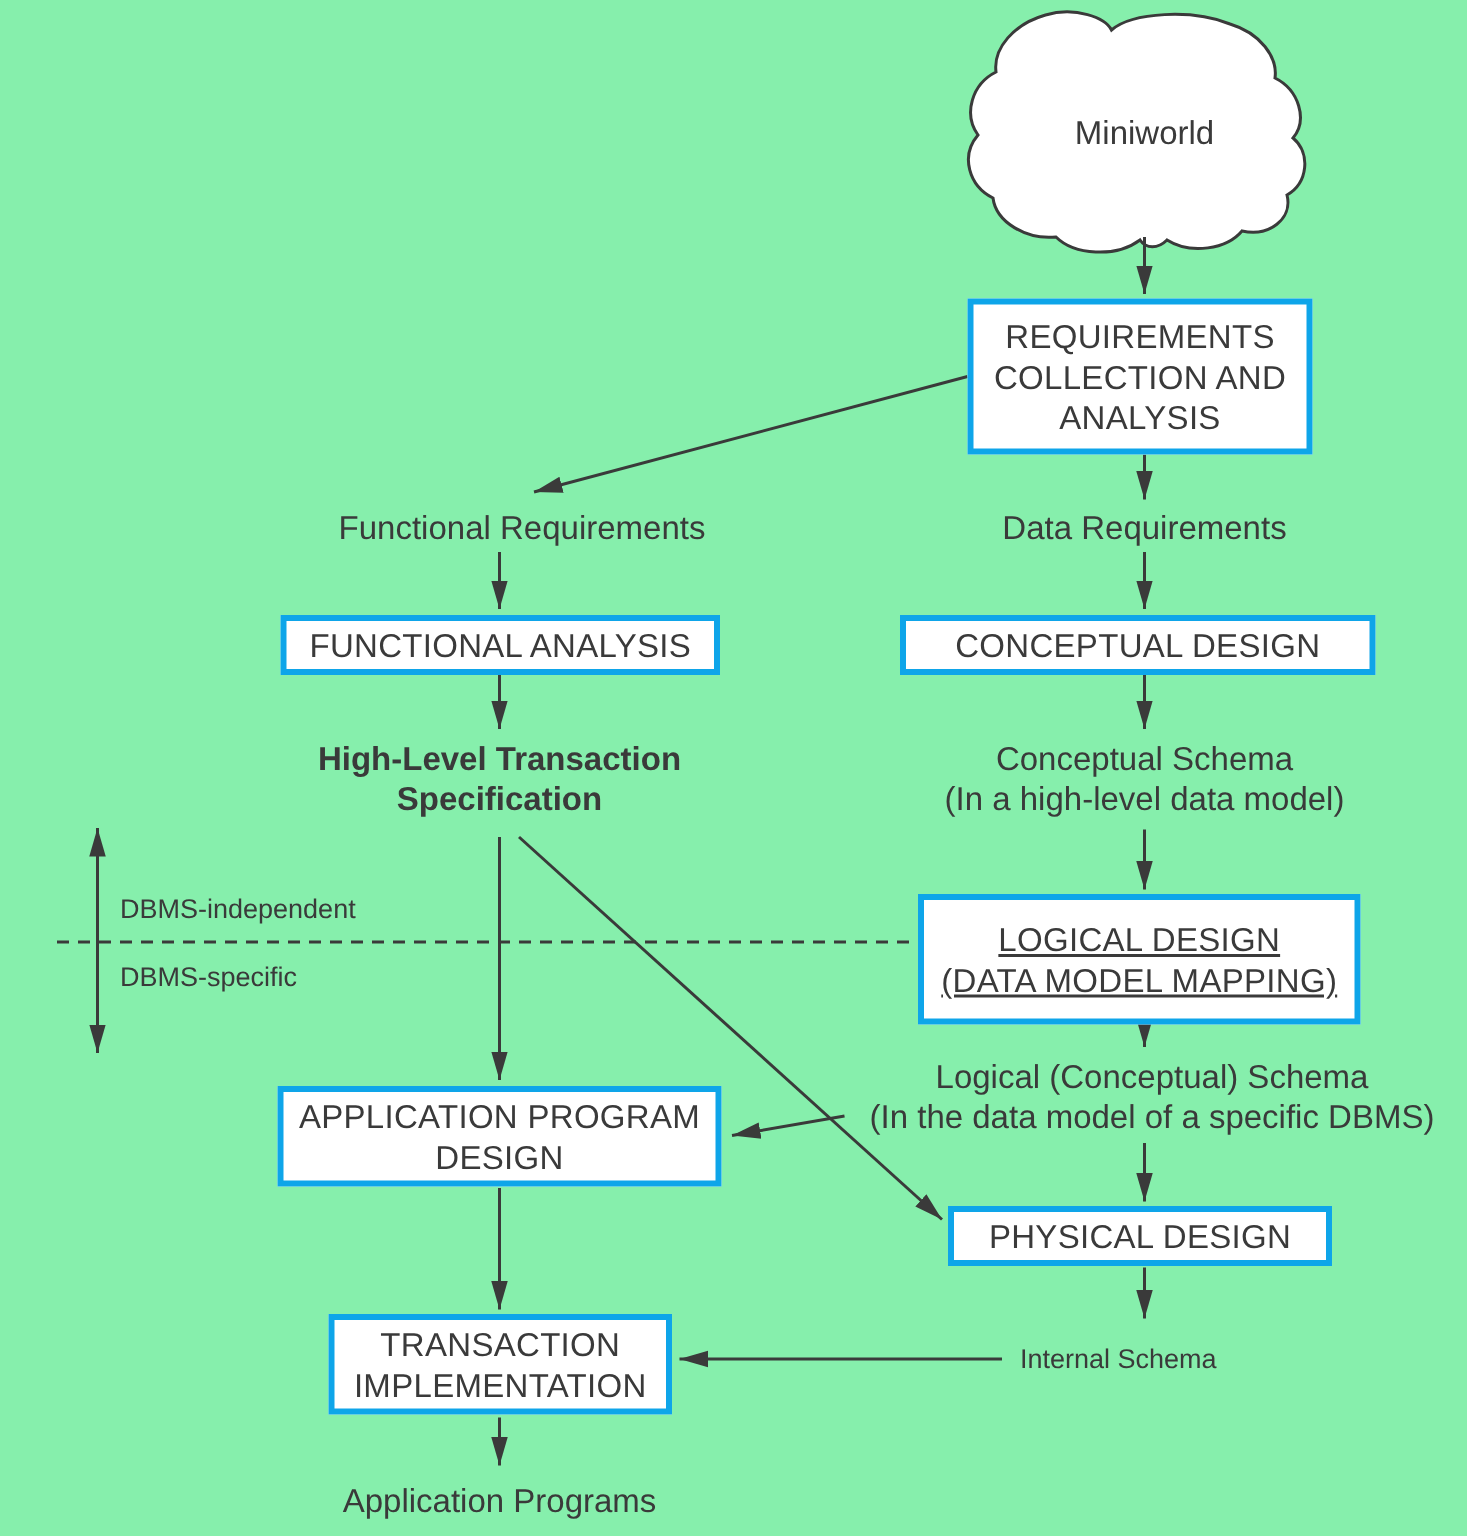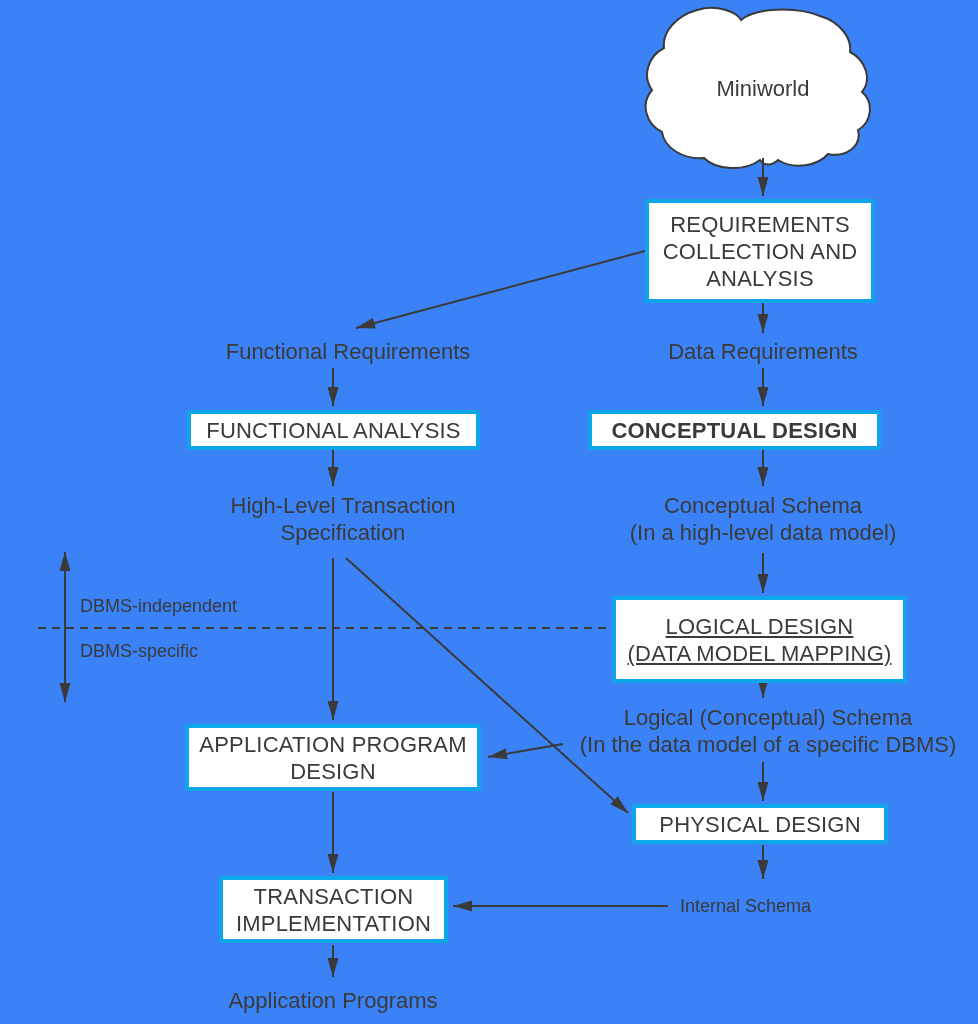--- a/index.html
+++ b/index.html
@@ -4,21 +4,21 @@
 <style>
   html, body {
     margin: 0;
     padding: 0;
     background: #ffffff;
   }
   #canvas {
     position: relative;
     width: 978px;
     height: 1024px;
-    background: #3b82f6;
+    background: #86efac;
     font-family: "Liberation Sans", "DejaVu Sans", sans-serif;
     color: #3a3a3a;
     overflow: hidden;
   }
   #wires {
     position: absolute;
     left: 0;
     top: 0;
     width: 978px;
     height: 1024px;
@@ -113,21 +113,21 @@
   <div class="box" style="left:645px; top:199px; width:230px; height:104px;">
     <div>REQUIREMENTS</div>
     <div>COLLECTION AND</div>
     <div>ANALYSIS</div>
   </div>
 
   <div class="box" style="left:187px; top:410px; width:293px; height:40px;">
     <div>FUNCTIONAL ANALYSIS</div>
   </div>
 
-  <div class="box" style="left:588px; top:410px; width:293px; height:40px;font-weight:bold;">
+  <div class="box" style="left:600px; top:410px; width:317px; height:40px;">
     <div>CONCEPTUAL DESIGN</div>
   </div>
 
   <div class="box" style="left:612px; top:596px; width:295px; height:87px;text-decoration:underline;">
     <div>LOGICAL DESIGN</div>
     <div>(DATA MODEL MAPPING)</div>
   </div>
 
   <div class="box" style="left:185px; top:724px; width:296px; height:67px;">
     <div>APPLICATION PROGRAM</div>
@@ -140,21 +140,21 @@
   </div>
 
   <div class="box" style="left:632px; top:804px; width:256px; height:40px;">
     <div>PHYSICAL DESIGN</div>
   </div>
 
   <div class="lbl" style="left:348px; top:338px;">Functional Requirements</div>
 
   <div class="lbl" style="left:763px; top:338px;">Data Requirements</div>
 
-  <div class="lbl" style="left:343px; top:492px;">
+  <div class="lbl" style="left:333px; top:492px;font-weight:bold;">
     <div>High-Level Transaction</div>
     <div>Specification</div>
   </div>
 
   <div class="lbl" style="left:763px; top:492px;">
     <div>Conceptual Schema</div>
     <div>(In a high-level data model)</div>
   </div>
 
   <div class="lbl" style="left:768px; top:704px;">

